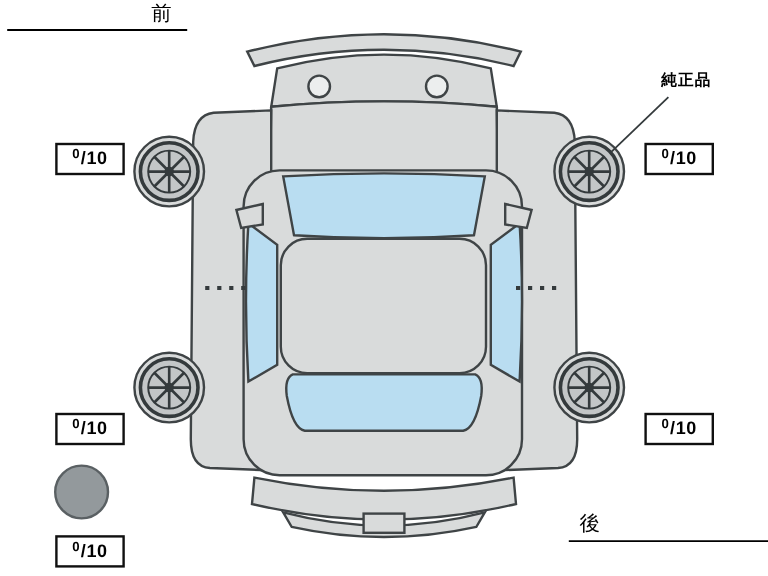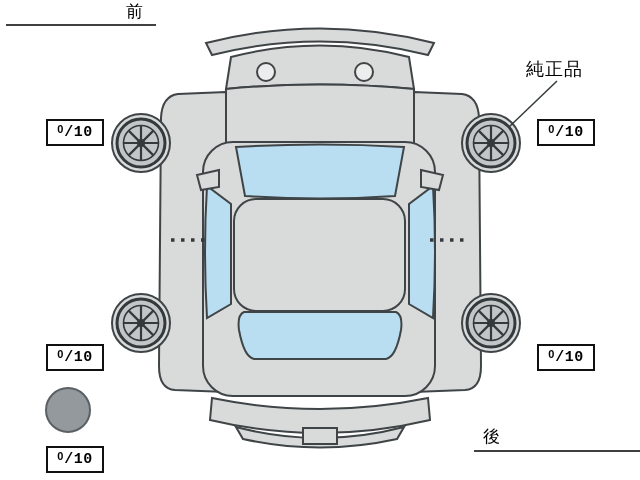--- a/index.html
+++ b/index.html
@@ -19,25 +19,25 @@
     width: 58px;
     height: 27px;
     background: #ffffff;
     border: 2px solid #101010;
     display: flex;
     align-items: center;
     justify-content: center;
     gap: 1px;
   }
   .score-num  { font-size: 11px; font-weight: 700; transform: translateY(-4px); }
-  .score-denom{ font-size: 15px; font-weight: 700; letter-spacing: 0.5px; font-family: Liberation Mono, monospace; }
+  .score-denom{ font-size: 15px; font-weight: 700; letter-spacing: 0.5px; }
   .jp-label { position: absolute; line-height: 1.1; white-space: nowrap; }
   .front-label  { left: 126px; top: 3px;  font-size: 17px; }
   .rear-label   { left: 483px; top: 428px; font-size: 17px; }
-  .genuine-label{ left: 526px; top: 60px; font-size: 18px; font-weight: 400; letter-spacing: 1px; }
+  .genuine-label{ left: 551px; top: 60px; font-size: 13px; font-weight: 700; letter-spacing: 1px; }
 </style>
 </head>
 <body>
 
 <div class="stage">
 
   <svg width="640" height="480" viewBox="0 0 640 480">
     <defs>
       <g id="wheelShape">
         <circle r="24" fill="#c3c6c7" stroke="#343a3c" stroke-width="3"></circle>

